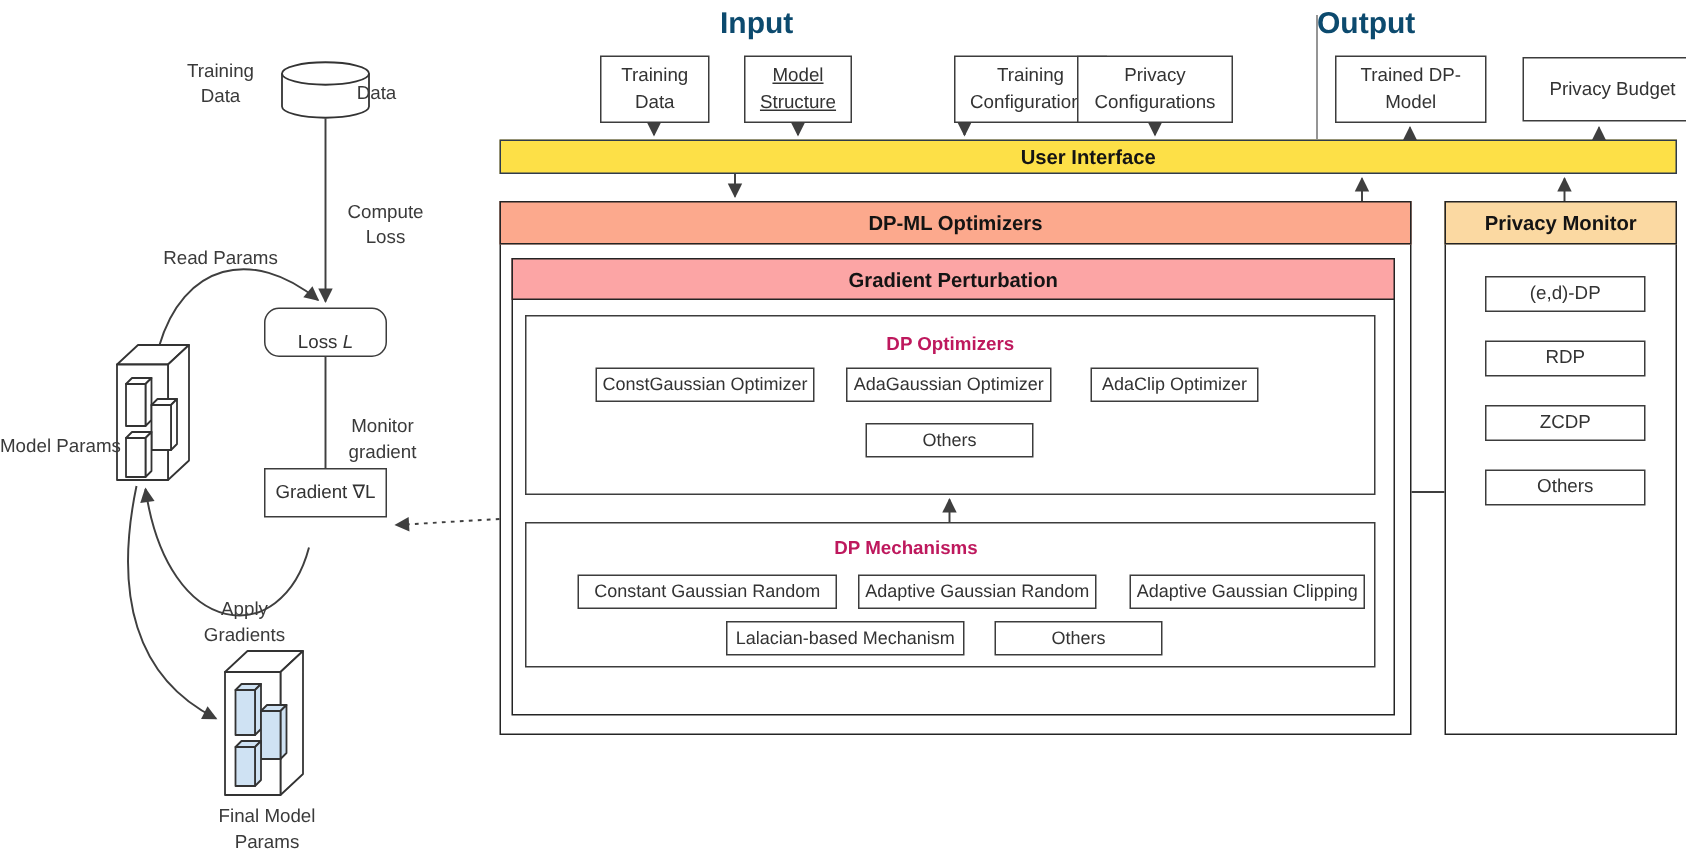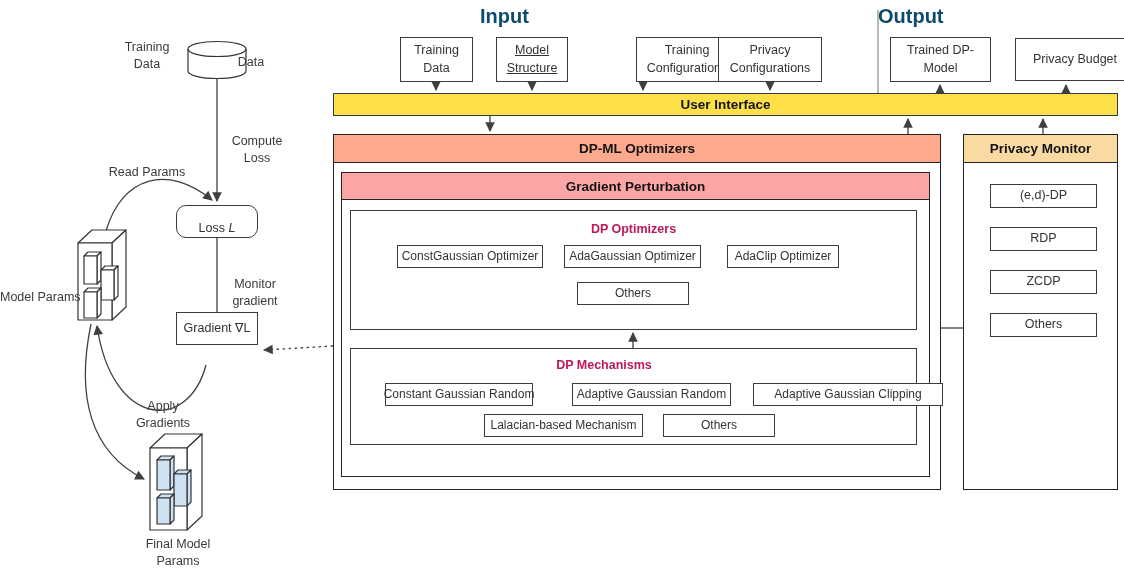--- a/index.html
+++ b/index.html
@@ -131,23 +131,23 @@
   <div class="abs node" style="left:890px;top:37px;width:101px;height:45px;padding:0 16px;">Trained DP-Model</div>
   <div class="abs node" style="left:1015px;top:38px;width:120px;height:43px;">Privacy Budget</div>
 
   <div class="abs gold" style="left:350px;top:222px;width:567px;">DP Optimizers</div>
   <div class="abs node small" style="left:397px;top:245px;width:146px;height:23px;">ConstGaussian Optimizer</div>
   <div class="abs node small" style="left:564px;top:245px;width:137px;height:23px;">AdaGaussian Optimizer</div>
   <div class="abs node small" style="left:727px;top:245px;width:112px;height:23px;">AdaClip Optimizer</div>
   <div class="abs node small" style="left:577px;top:282px;width:112px;height:23px;">Others</div>
 
   <div class="abs gold" style="left:359px;top:358px;width:490px;">DP Mechanisms</div>
-  <div class="abs node small" style="left:385px;top:383px;width:148px;height:23px;">Constant Gaussian Random</div>
+  <div class="abs node small" style="left:385px;top:383px;width:173px;height:23px;">Constant Gaussian Random</div>
   <div class="abs node small" style="left:572px;top:383px;width:159px;height:23px;">Adaptive Gaussian Random</div>
-  <div class="abs node small" style="left:753px;top:383px;width:190px;height:23px;">Adaptive Gaussian Clipping</div>
+  <div class="abs node small" style="left:753px;top:383px;width:157px;height:23px;">Adaptive Gaussian Clipping</div>
   <div class="abs node small" style="left:484px;top:414px;width:159px;height:23px;">Lalacian-based Mechanism</div>
   <div class="abs node small" style="left:663px;top:414px;width:112px;height:23px;">Others</div>
 
   <div class="abs node" style="left:990px;top:184px;width:107px;height:24px;">(e,d)-DP</div>
   <div class="abs node" style="left:990px;top:227px;width:107px;height:24px;">RDP</div>
   <div class="abs node" style="left:990px;top:270px;width:107px;height:24px;">ZCDP</div>
   <div class="abs node" style="left:990px;top:313px;width:107px;height:24px;">Others</div>
 
   <div class="abs lbl" style="left:112px;top:39px;width:70px;">Training Data</div>
   <div class="abs lbl" style="left:187px;top:54px;width:60px;margin-left:34px;">Data</div>

